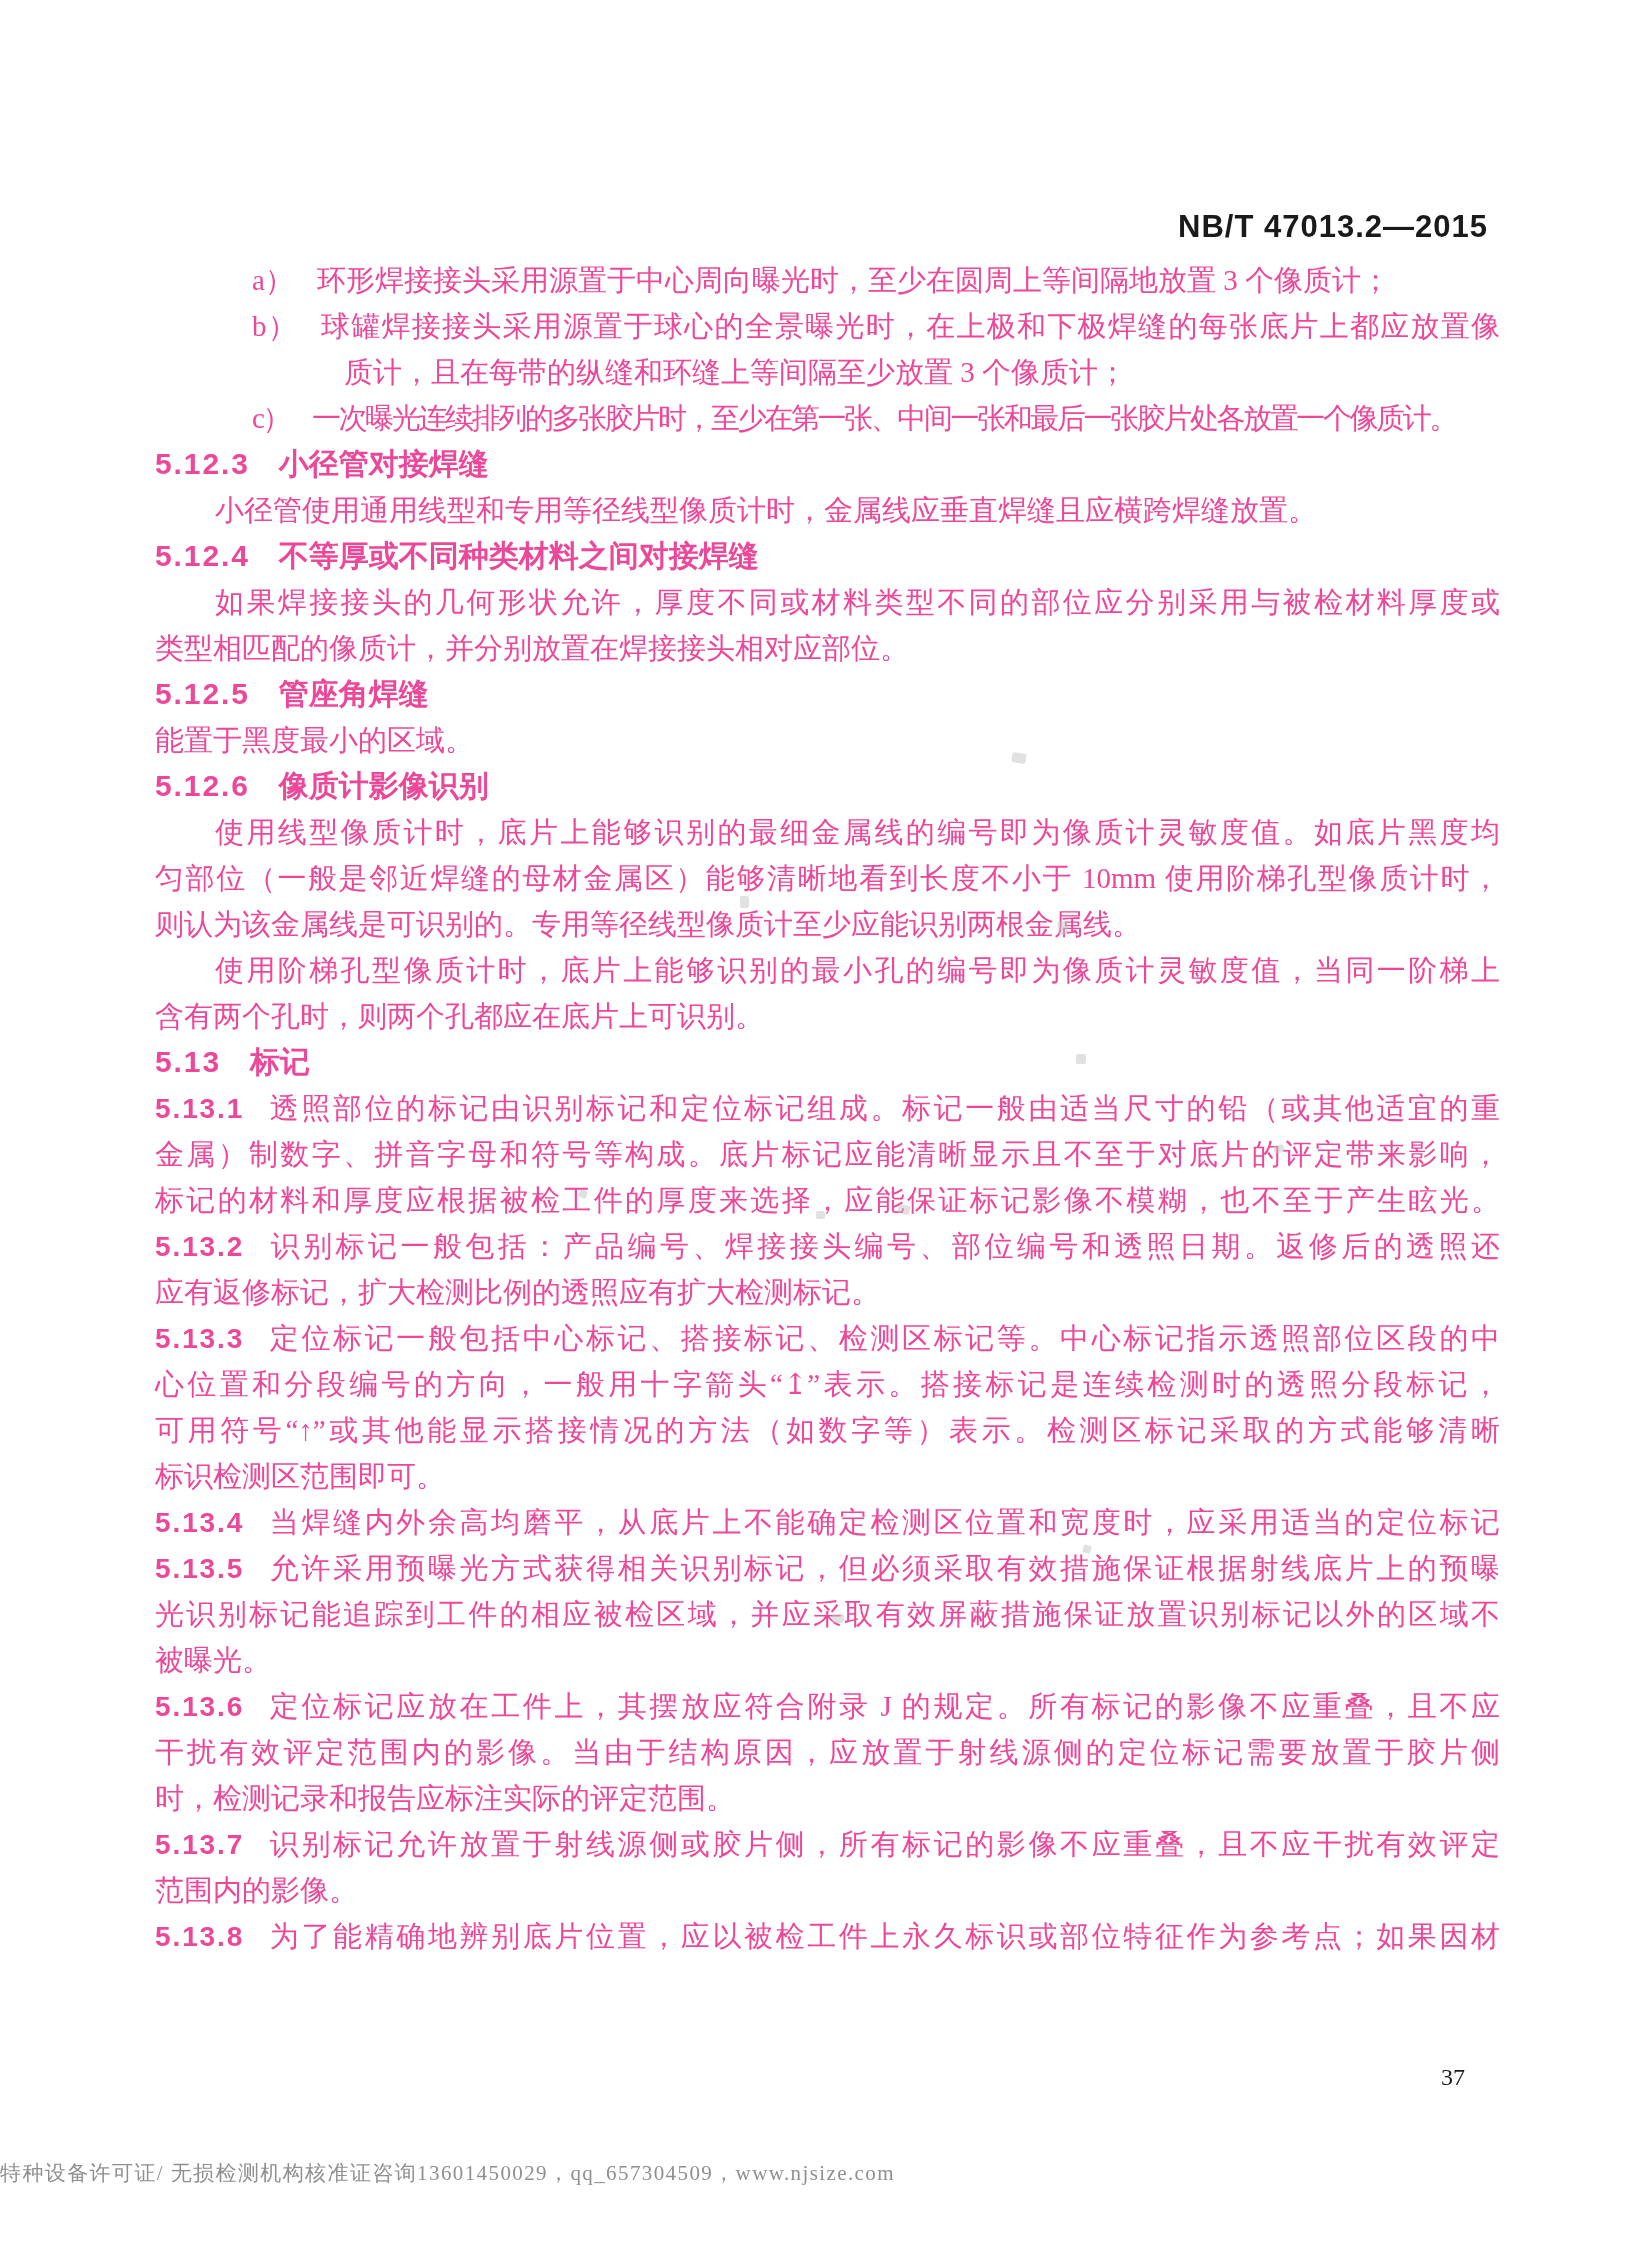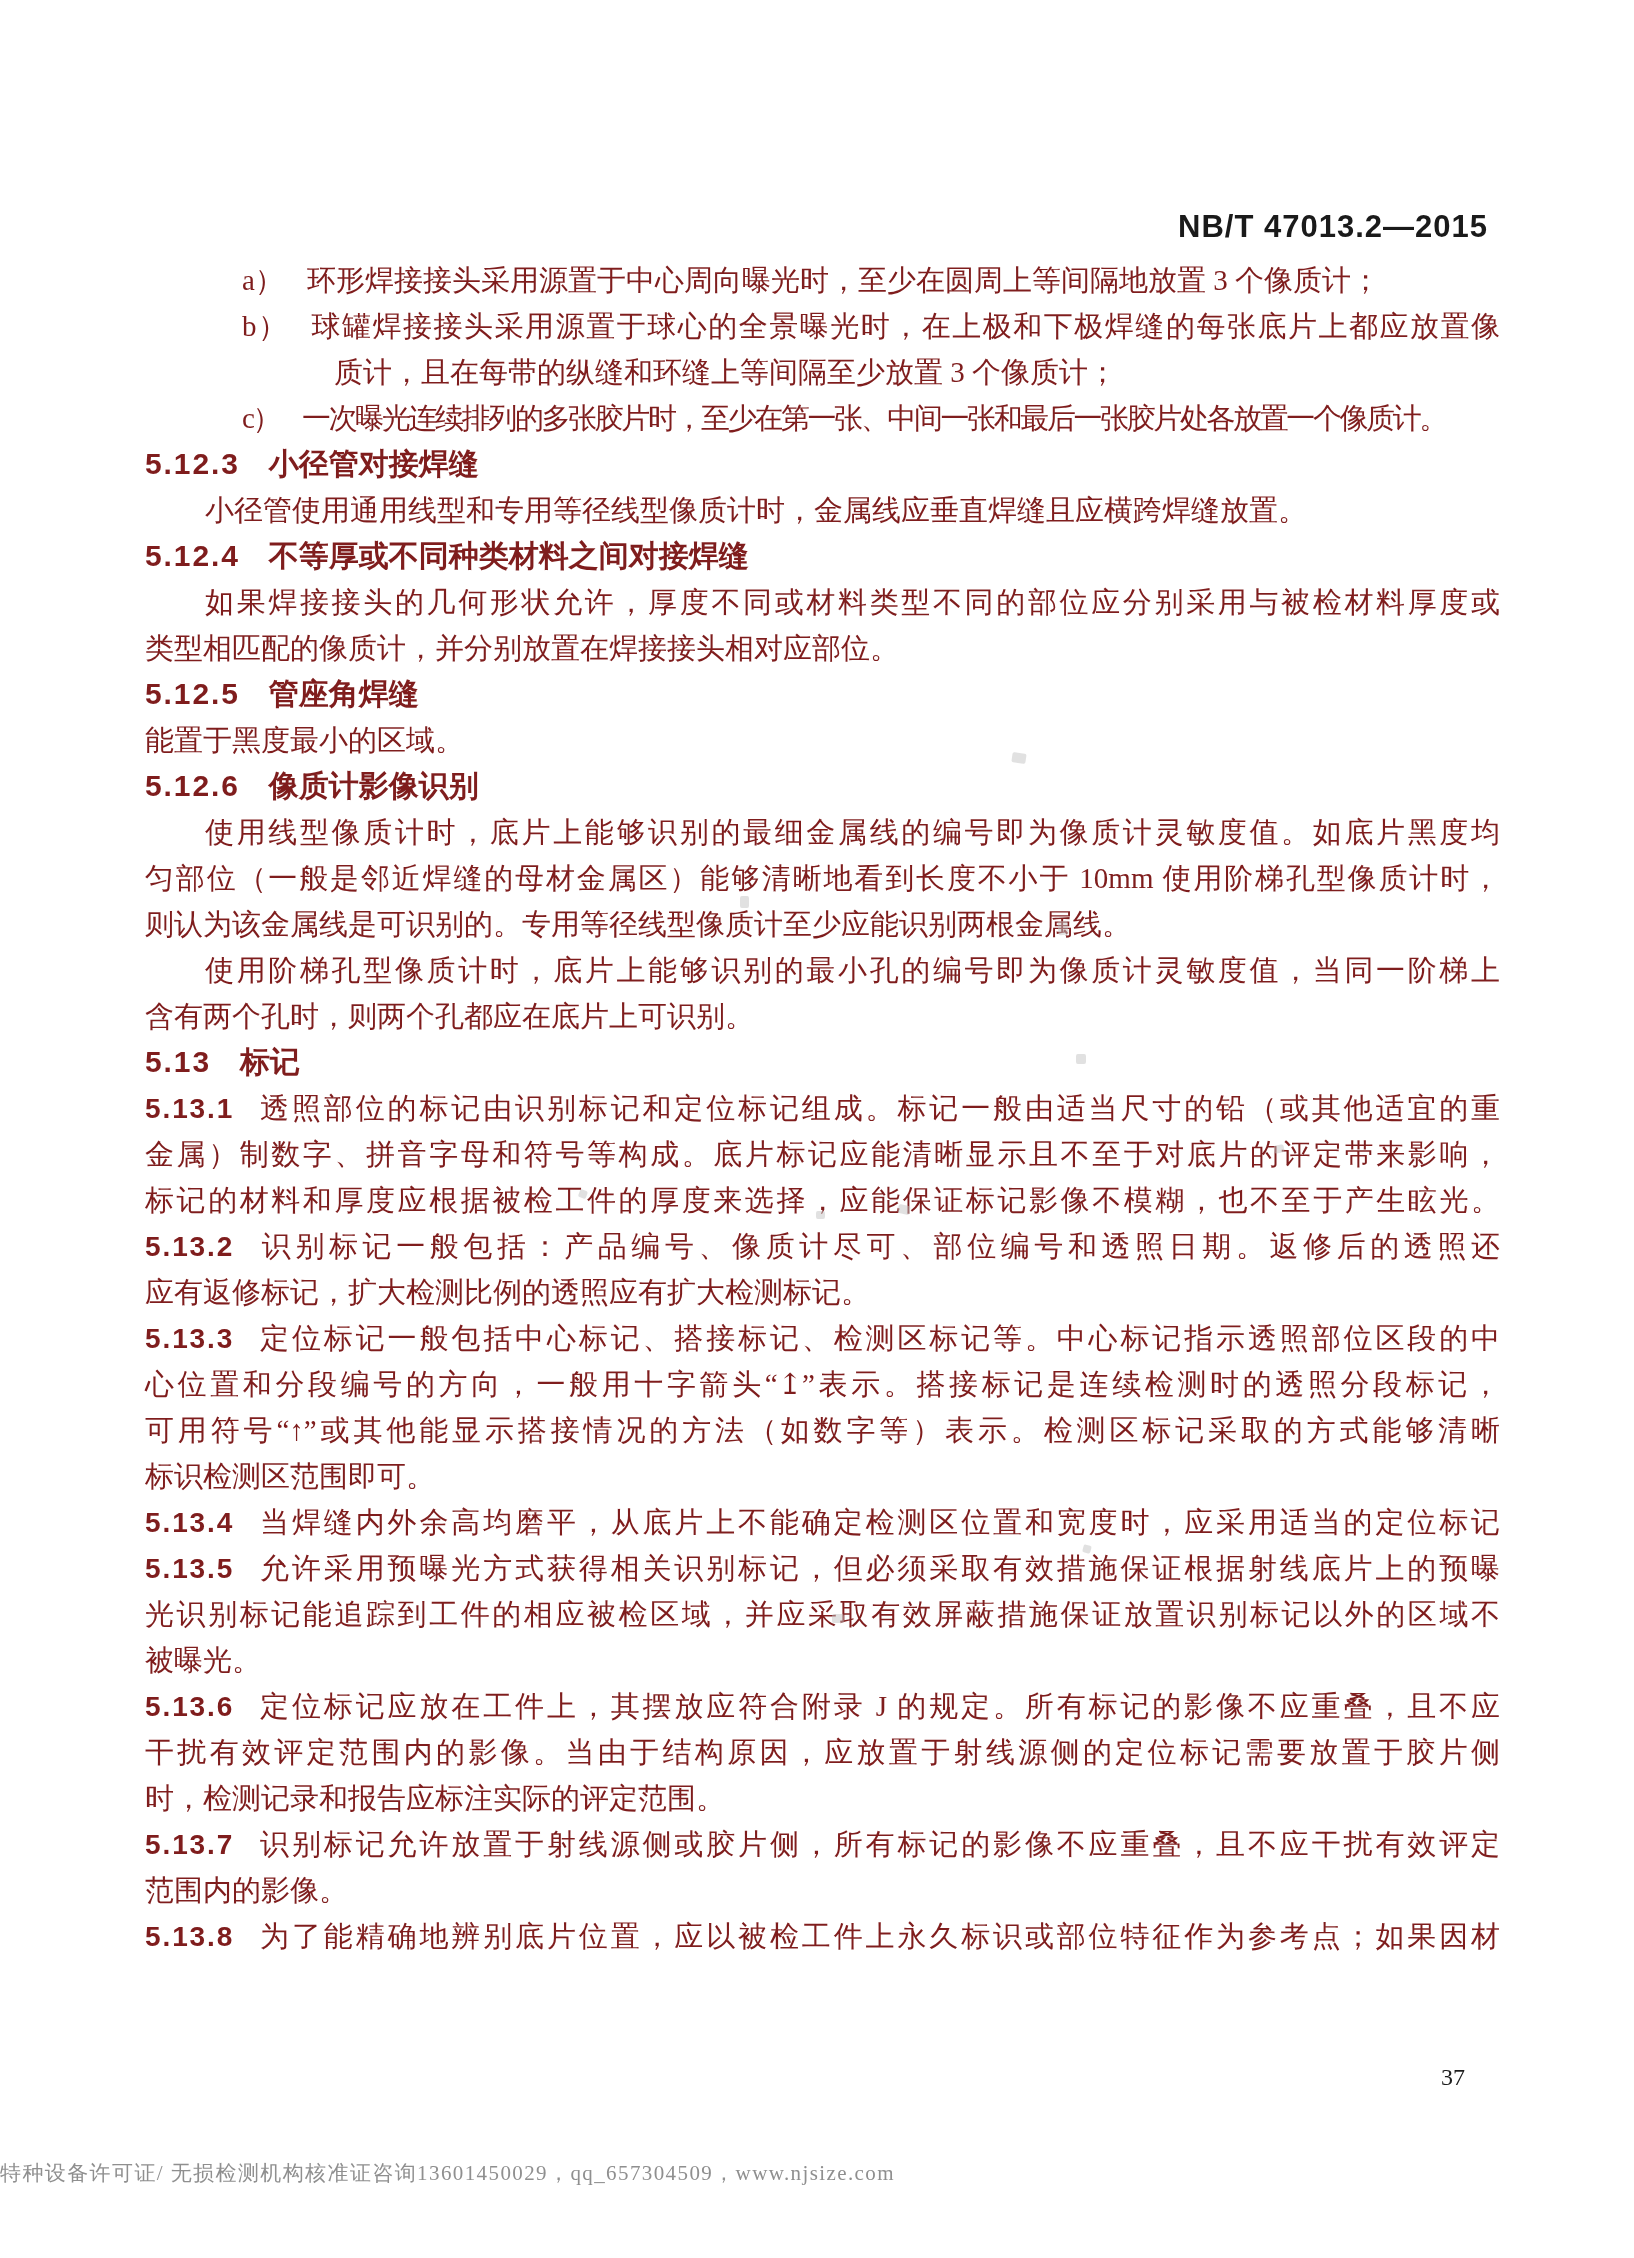--- a/index.html
+++ b/index.html
@@ -15,22 +15,22 @@
   .std-header {
     position:absolute; top:209px; right:147px;
     font-family:"Liberation Sans","DejaVu Sans",sans-serif;
     font-weight:700; font-size:31px; letter-spacing:1px; color:#1a1a1a;
     white-space:nowrap;
   }
   .doc-body {
     position:absolute; left:145px; top:257px; width:1355px;
   }
   .ln {
-    height:46px; line-height:46px; font-size:29px; color:#7f1d1d;
-    white-space:normal; overflow:visible;
+    height:46px; line-height:46px; font-size:29px; color:#ec4899;
+    white-space:normal; overflow:visible;margin-left:10px;
   }
   .fill {
     text-align:justify;
     text-align-last:justify;
     text-justify:inter-character;
   }
   .para     { padding-left:60px; }
   .list     { padding-left:97px; }
   .listcont { padding-left:189px; }
   .tight    { letter-spacing:-2.4px; }
@@ -77,21 +77,21 @@
       <div class="ln heading"><span class="mk">5.12.6</span><span class="tx">像质计影像识别</span></div>
       <div class="ln para fill"><span class="tx">使用线型像质计时，底片上能够识别的最细金属线的编号即为像质计灵敏度值。如底片黑度均</span></div>
       <div class="ln cont fill"><span class="tx">匀部位（一般是邻近焊缝的母材金属区）能够清晰地看到长度不小于 10mm 使用阶梯孔型像质计时，</span></div>
       <div class="ln cont"><span class="tx">则认为该金属线是可识别的。专用等径线型像质计至少应能识别两根金属线。</span></div>
       <div class="ln para fill"><span class="tx">使用阶梯孔型像质计时，底片上能够识别的最小孔的编号即为像质计灵敏度值，当同一阶梯上</span></div>
       <div class="ln cont"><span class="tx">含有两个孔时，则两个孔都应在底片上可识别。</span></div>
       <div class="ln heading"><span class="mk">5.13</span><span class="tx">标记</span></div>
       <div class="ln numbered fill"><span class="mk">5.13.1</span><span class="tx">透照部位的标记由识别标记和定位标记组成。标记一般由适当尺寸的铅（或其他适宜的重</span></div>
       <div class="ln cont fill"><span class="tx">金属）制数字、拼音字母和符号等构成。底片标记应能清晰显示且不至于对底片的评定带来影响，</span></div>
       <div class="ln cont fill"><span class="tx">标记的材料和厚度应根据被检工件的厚度来选择，应能保证标记影像不模糊，也不至于产生眩光。</span></div>
-      <div class="ln numbered fill"><span class="mk">5.13.2</span><span class="tx">识别标记一般包括：产品编号、像质计尽可、部位编号和透照日期。返修后的透照还</span></div>
+      <div class="ln numbered fill"><span class="mk">5.13.2</span><span class="tx">识别标记一般包括：产品编号、焊接接头编号、部位编号和透照日期。返修后的透照还</span></div>
       <div class="ln cont"><span class="tx">应有返修标记，扩大检测比例的透照应有扩大检测标记。</span></div>
       <div class="ln numbered fill"><span class="mk">5.13.3</span><span class="tx">定位标记一般包括中心标记、搭接标记、检测区标记等。中心标记指示透照部位区段的中</span></div>
       <div class="ln cont fill"><span class="tx">心位置和分段编号的方向，一般用十字箭头“↥”表示。搭接标记是连续检测时的透照分段标记，</span></div>
       <div class="ln cont fill"><span class="tx">可用符号“↑”或其他能显示搭接情况的方法（如数字等）表示。检测区标记采取的方式能够清晰</span></div>
       <div class="ln cont"><span class="tx">标识检测区范围即可。</span></div>
       <div class="ln numbered fill"><span class="mk">5.13.4</span><span class="tx">当焊缝内外余高均磨平，从底片上不能确定检测区位置和宽度时，应采用适当的定位标记</span></div>
       <div class="ln numbered fill"><span class="mk">5.13.5</span><span class="tx">允许采用预曝光方式获得相关识别标记，但必须采取有效措施保证根据射线底片上的预曝</span></div>
       <div class="ln cont fill"><span class="tx">光识别标记能追踪到工件的相应被检区域，并应采取有效屏蔽措施保证放置识别标记以外的区域不</span></div>
       <div class="ln cont"><span class="tx">被曝光。</span></div>
       <div class="ln numbered fill"><span class="mk">5.13.6</span><span class="tx">定位标记应放在工件上，其摆放应符合附录 J 的规定。所有标记的影像不应重叠，且不应</span></div>

